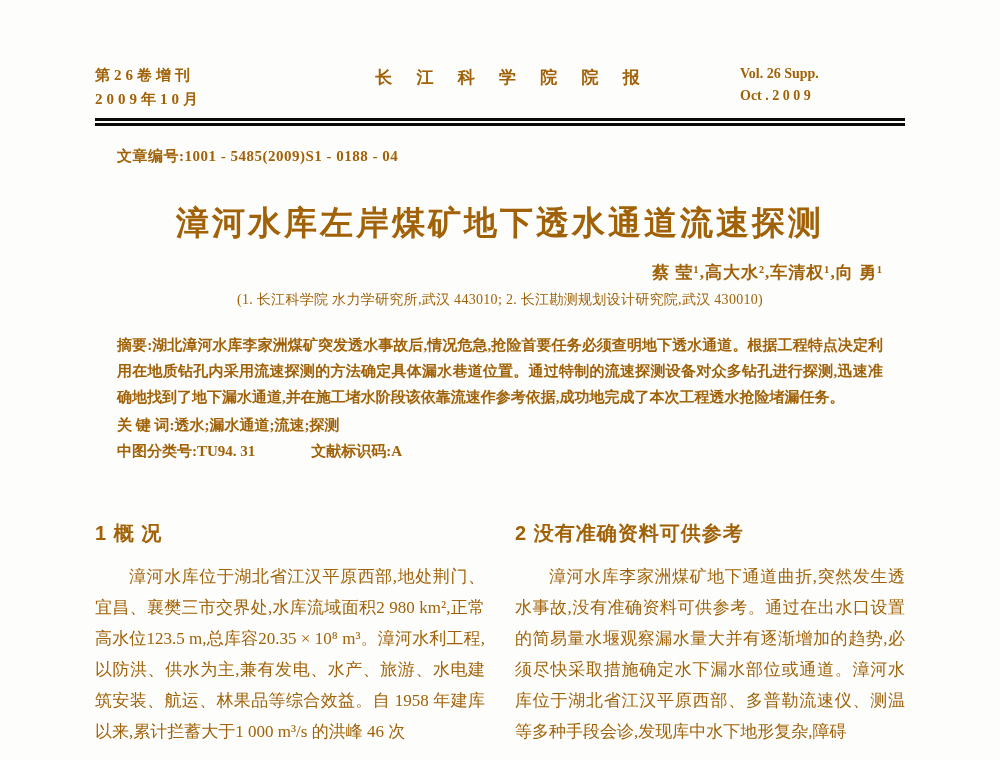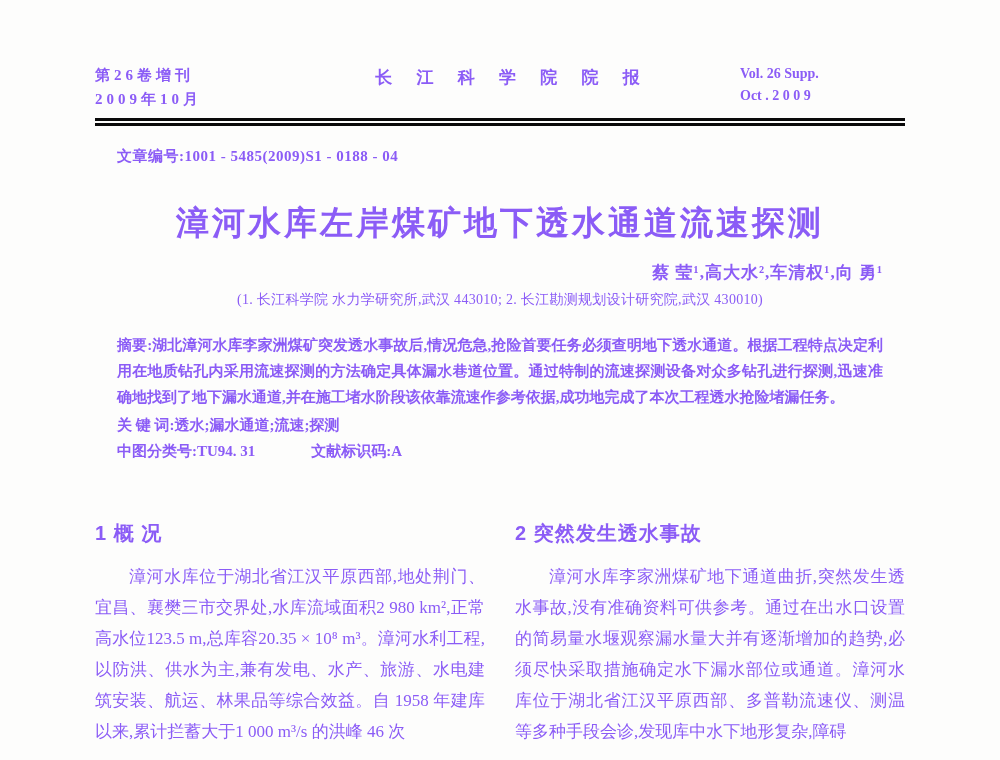--- a/index.html
+++ b/index.html
@@ -1,20 +1,20 @@
 <!DOCTYPE html>
 <html><head>
 <meta charset="utf-8">
 <style>
   html,body{margin:0;padding:0;background:#f2f2f2;}
   .page{
     position:relative;
     width:1000px;height:760px;
     background:#fdfdfc;
-    color:#8b5cf6;
+    color:#a16207;
     font-family:"Liberation Serif","DejaVu Serif",serif;
     overflow:hidden;
     box-sizing:border-box;
   }
   .inner{padding:66px 95px 0 95px;}
 
   
   .jheader{display:flex;justify-content:space-between;align-items:flex-start;}
   .jh-left{width:190px;text-align:left;}
   .jh-left .l1{font-size:15px;letter-spacing:4px;font-weight:bold;}
@@ -112,20 +112,20 @@
         <div class="sec-head">
           <span class="num">1</span>
           <span class="txt">概    况</span>
         </div>
         <p class="sec-body">漳河水库位于湖北省江汉平原西部,地处荆门、宜昌、襄樊三市交界处,水库流域面积2 980 km²,正常高水位123.5 m,总库容20.35 × 10⁸ m³。漳河水利工程,以防洪、供水为主,兼有发电、水产、旅游、水电建筑安装、航运、林果品等综合效益。自 1958 年建库以来,累计拦蓄大于1 000 m³/s 的洪峰 46 次</p>
       </div>
 
       <div class="col">
         <div class="sec-head">
           <span class="num">2</span>
-          <span class="txt">突然发生透水事故</span>
+          <span class="txt">没有准确资料可供参考</span>
         </div>
         <p class="sec-body">漳河水库李家洲煤矿地下通道曲折,突然发生透水事故,没有准确资料可供参考。通过在出水口设置的简易量水堰观察漏水量大并有逐渐增加的趋势,必须尽快采取措施确定水下漏水部位或通道。漳河水库位于湖北省江汉平原西部、多普勒流速仪、测温等多种手段会诊,发现库中水下地形复杂,障碍</p>
       </div>
 
     </div>
   </div>
 </div>
 
 </body></html>

